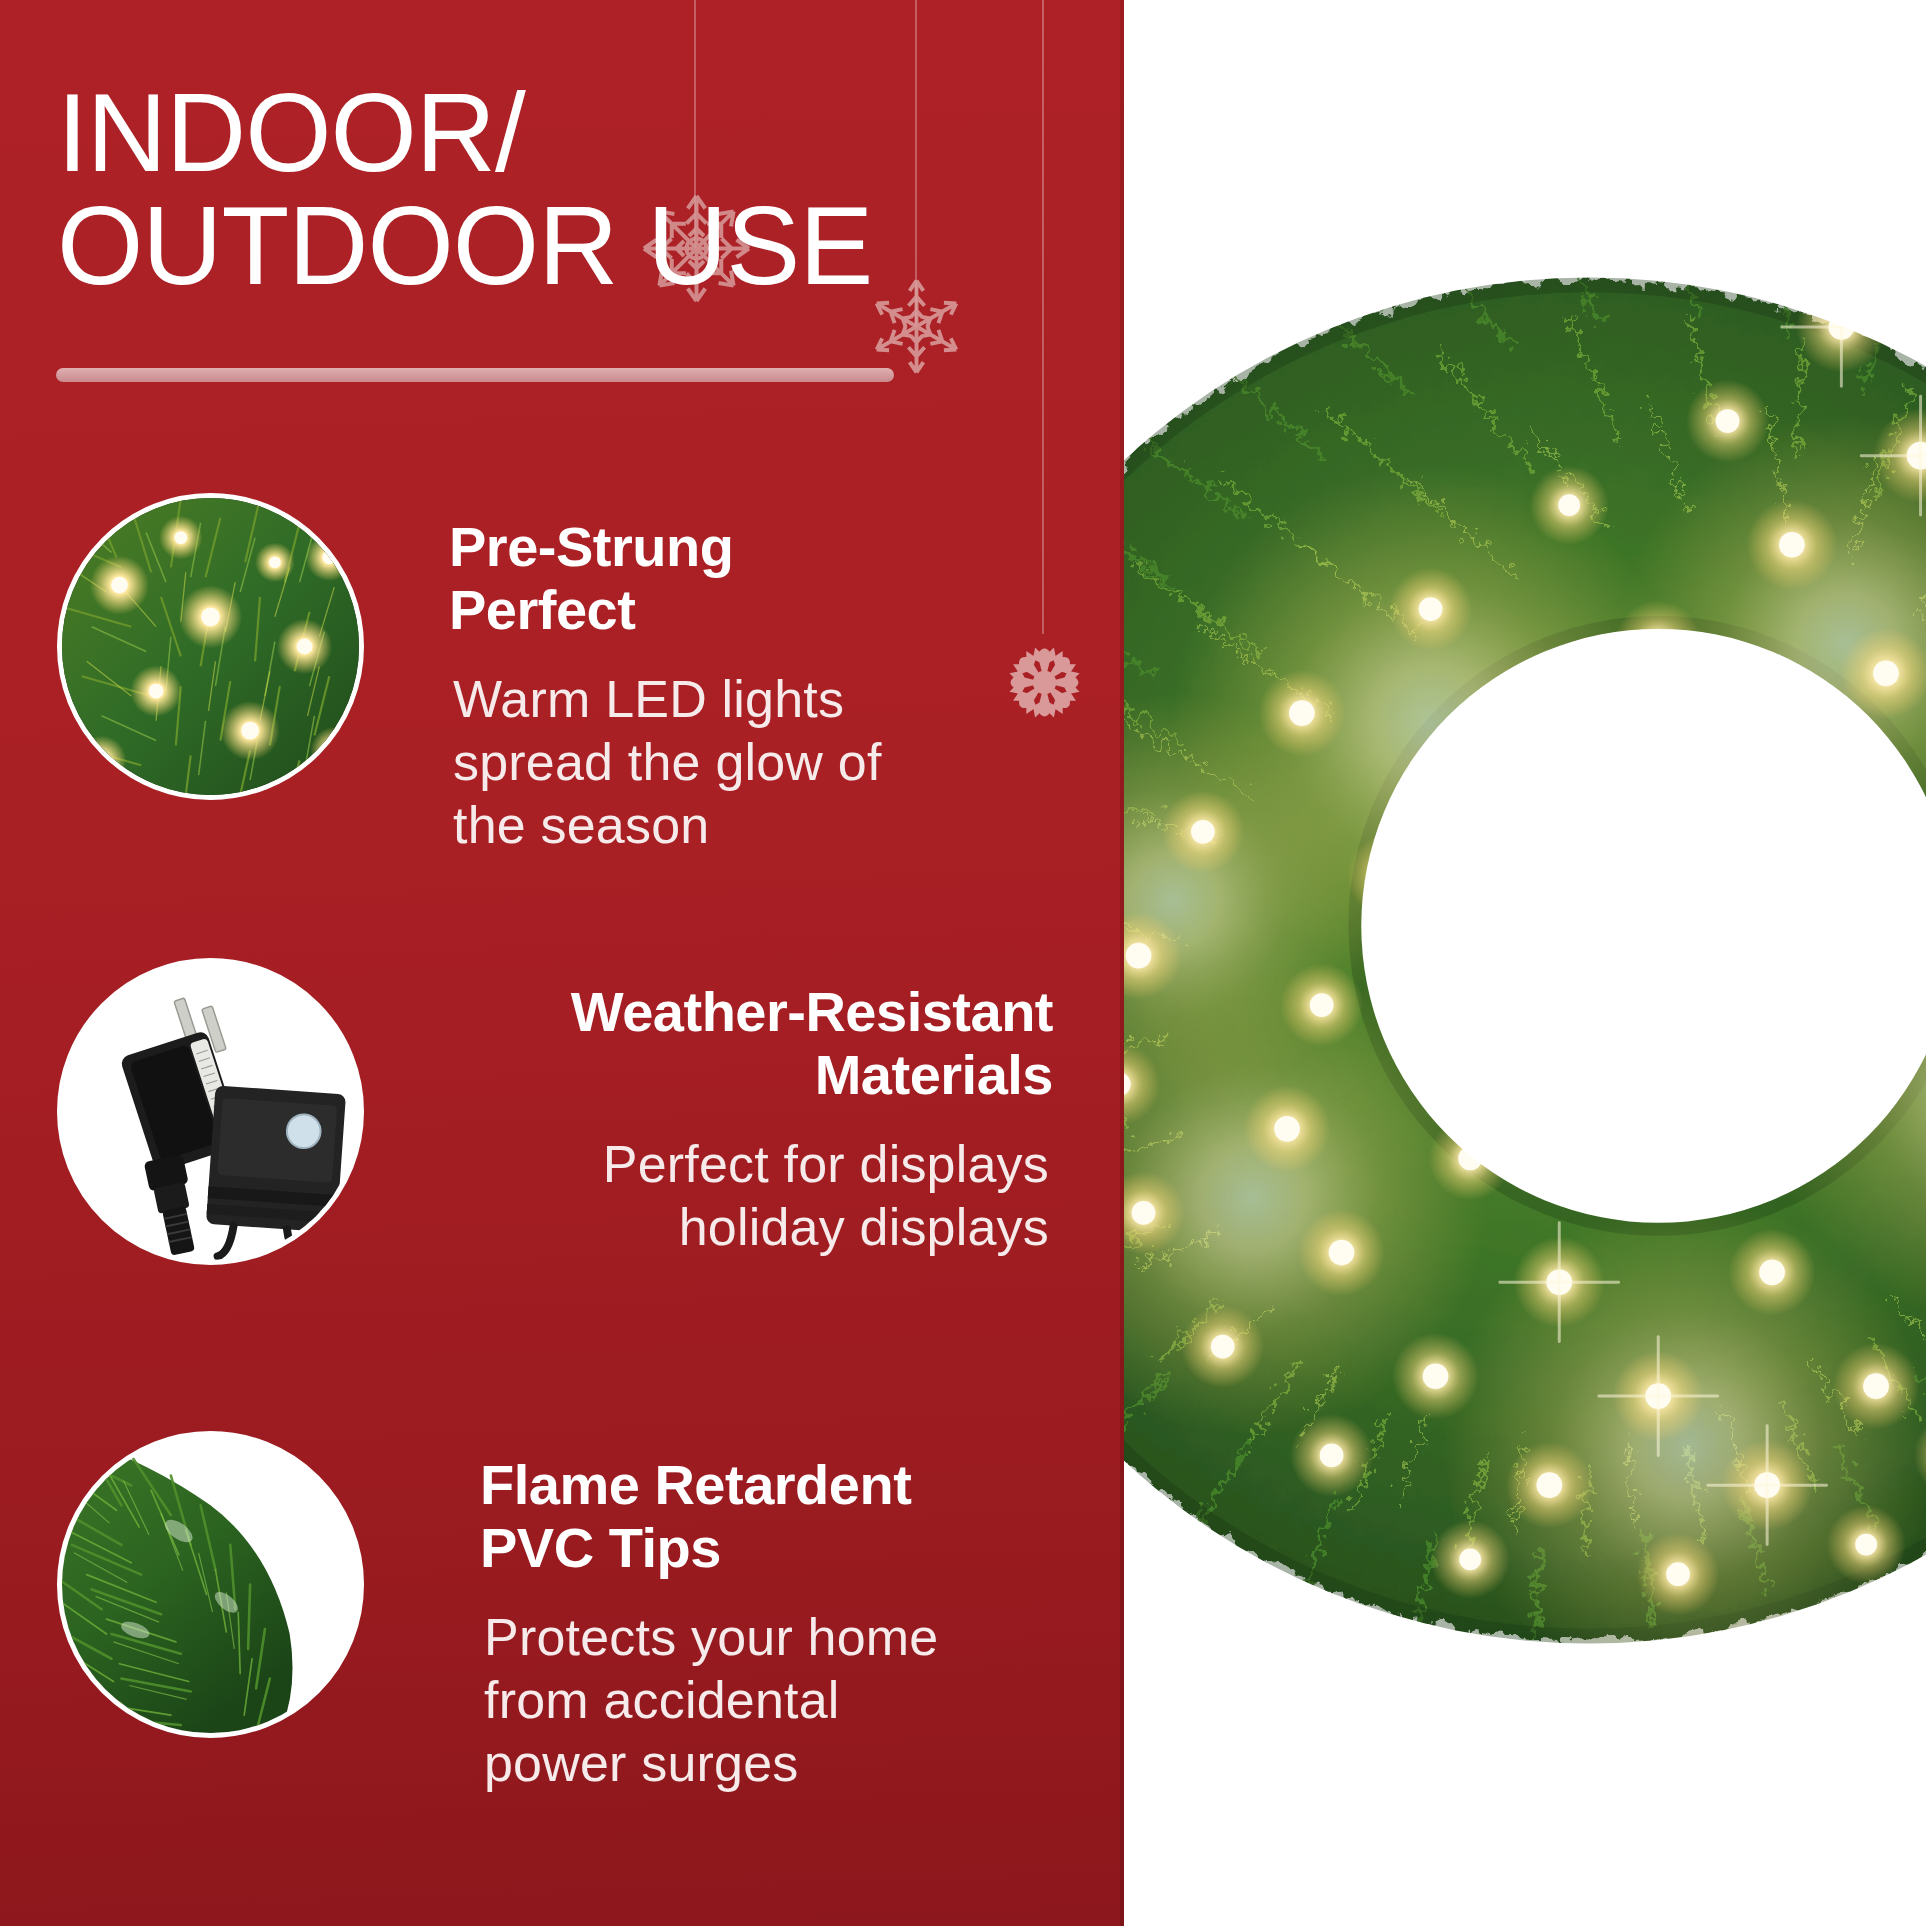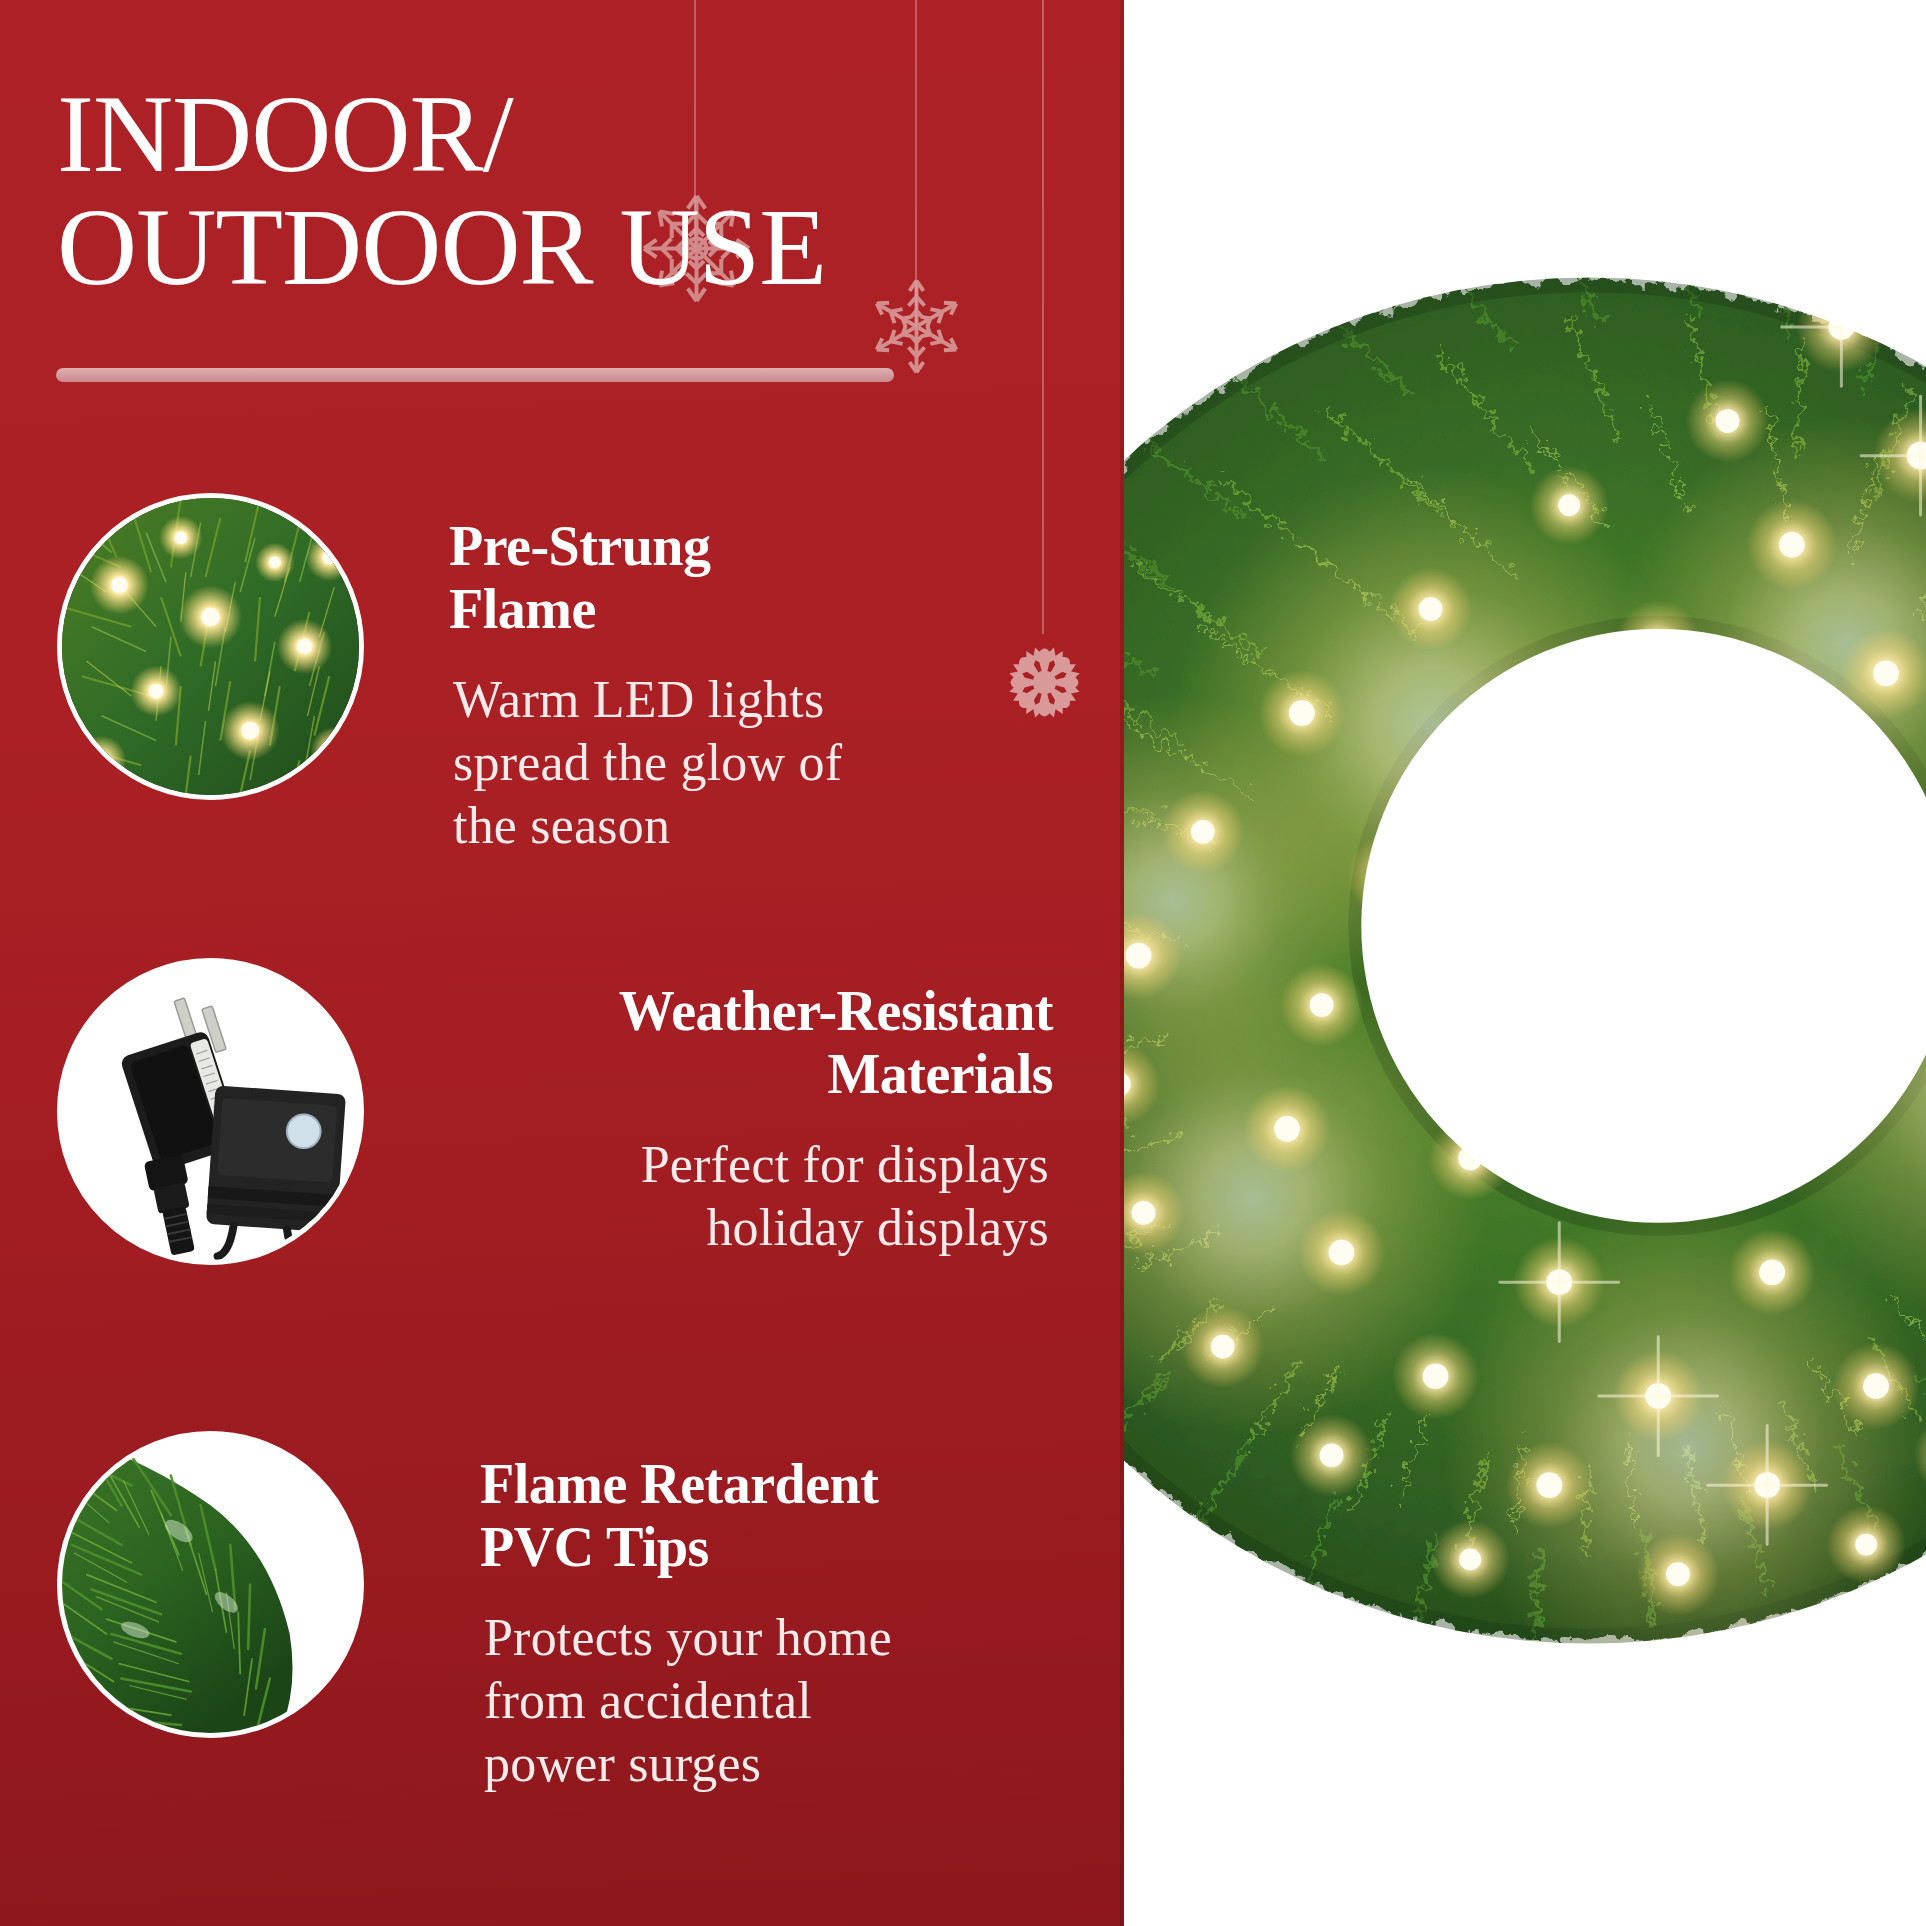--- a/index.html
+++ b/index.html
@@ -3,21 +3,21 @@
 <meta charset="utf-8">
 <style>
   html,body{margin:0;padding:0;}
   body{
     width:1927px;height:1927px;
     background:#ffffff;
     font-family:"Liberation Sans", sans-serif;
     overflow:hidden;
     position:relative;
   }
-  #page{position:absolute;inset:0;display:flex;font-family:Liberation Serif, serif;}
+  #page{position:absolute;inset:0;display:flex;}
 
   
   .red-panel{
     position:relative;
     width:1124px;height:1927px;
     background:linear-gradient(178deg,#AE2227 0%,#A81F24 45%,#9A1B20 78%,#8C171C 100%);
     overflow:hidden;
     flex:0 0 1124px;
   }
   .panel-edge{
@@ -255,21 +255,21 @@
                 <circle cx="215" cy="65" r="20" fill="url(#bulbA)"></circle>
                   <circle cx="215" cy="65" r="6" fill="#fffdf1"></circle>
                 <circle cx="275" cy="255" r="24" fill="url(#bulbA)"></circle>
                   <circle cx="275" cy="255" r="7" fill="#fffdf1"></circle>
               </g>
             </svg>
           </div>
         </div>
         <div class="ftext">
           <p class="fhead">Pre-Strung
-Flame</p>
+Perfect</p>
           <p class="fbody">Warm LED lights
 spread the glow of
 the season</p>
         </div>
       </div>
 
       <div class="feature f2">
         <div class="circle" style="background:#ffffff;">
           <div class="cimg">
             <svg width="297" height="297" viewBox="0 0 300 300" preserveAspectRatio="xMidYMid slice">

